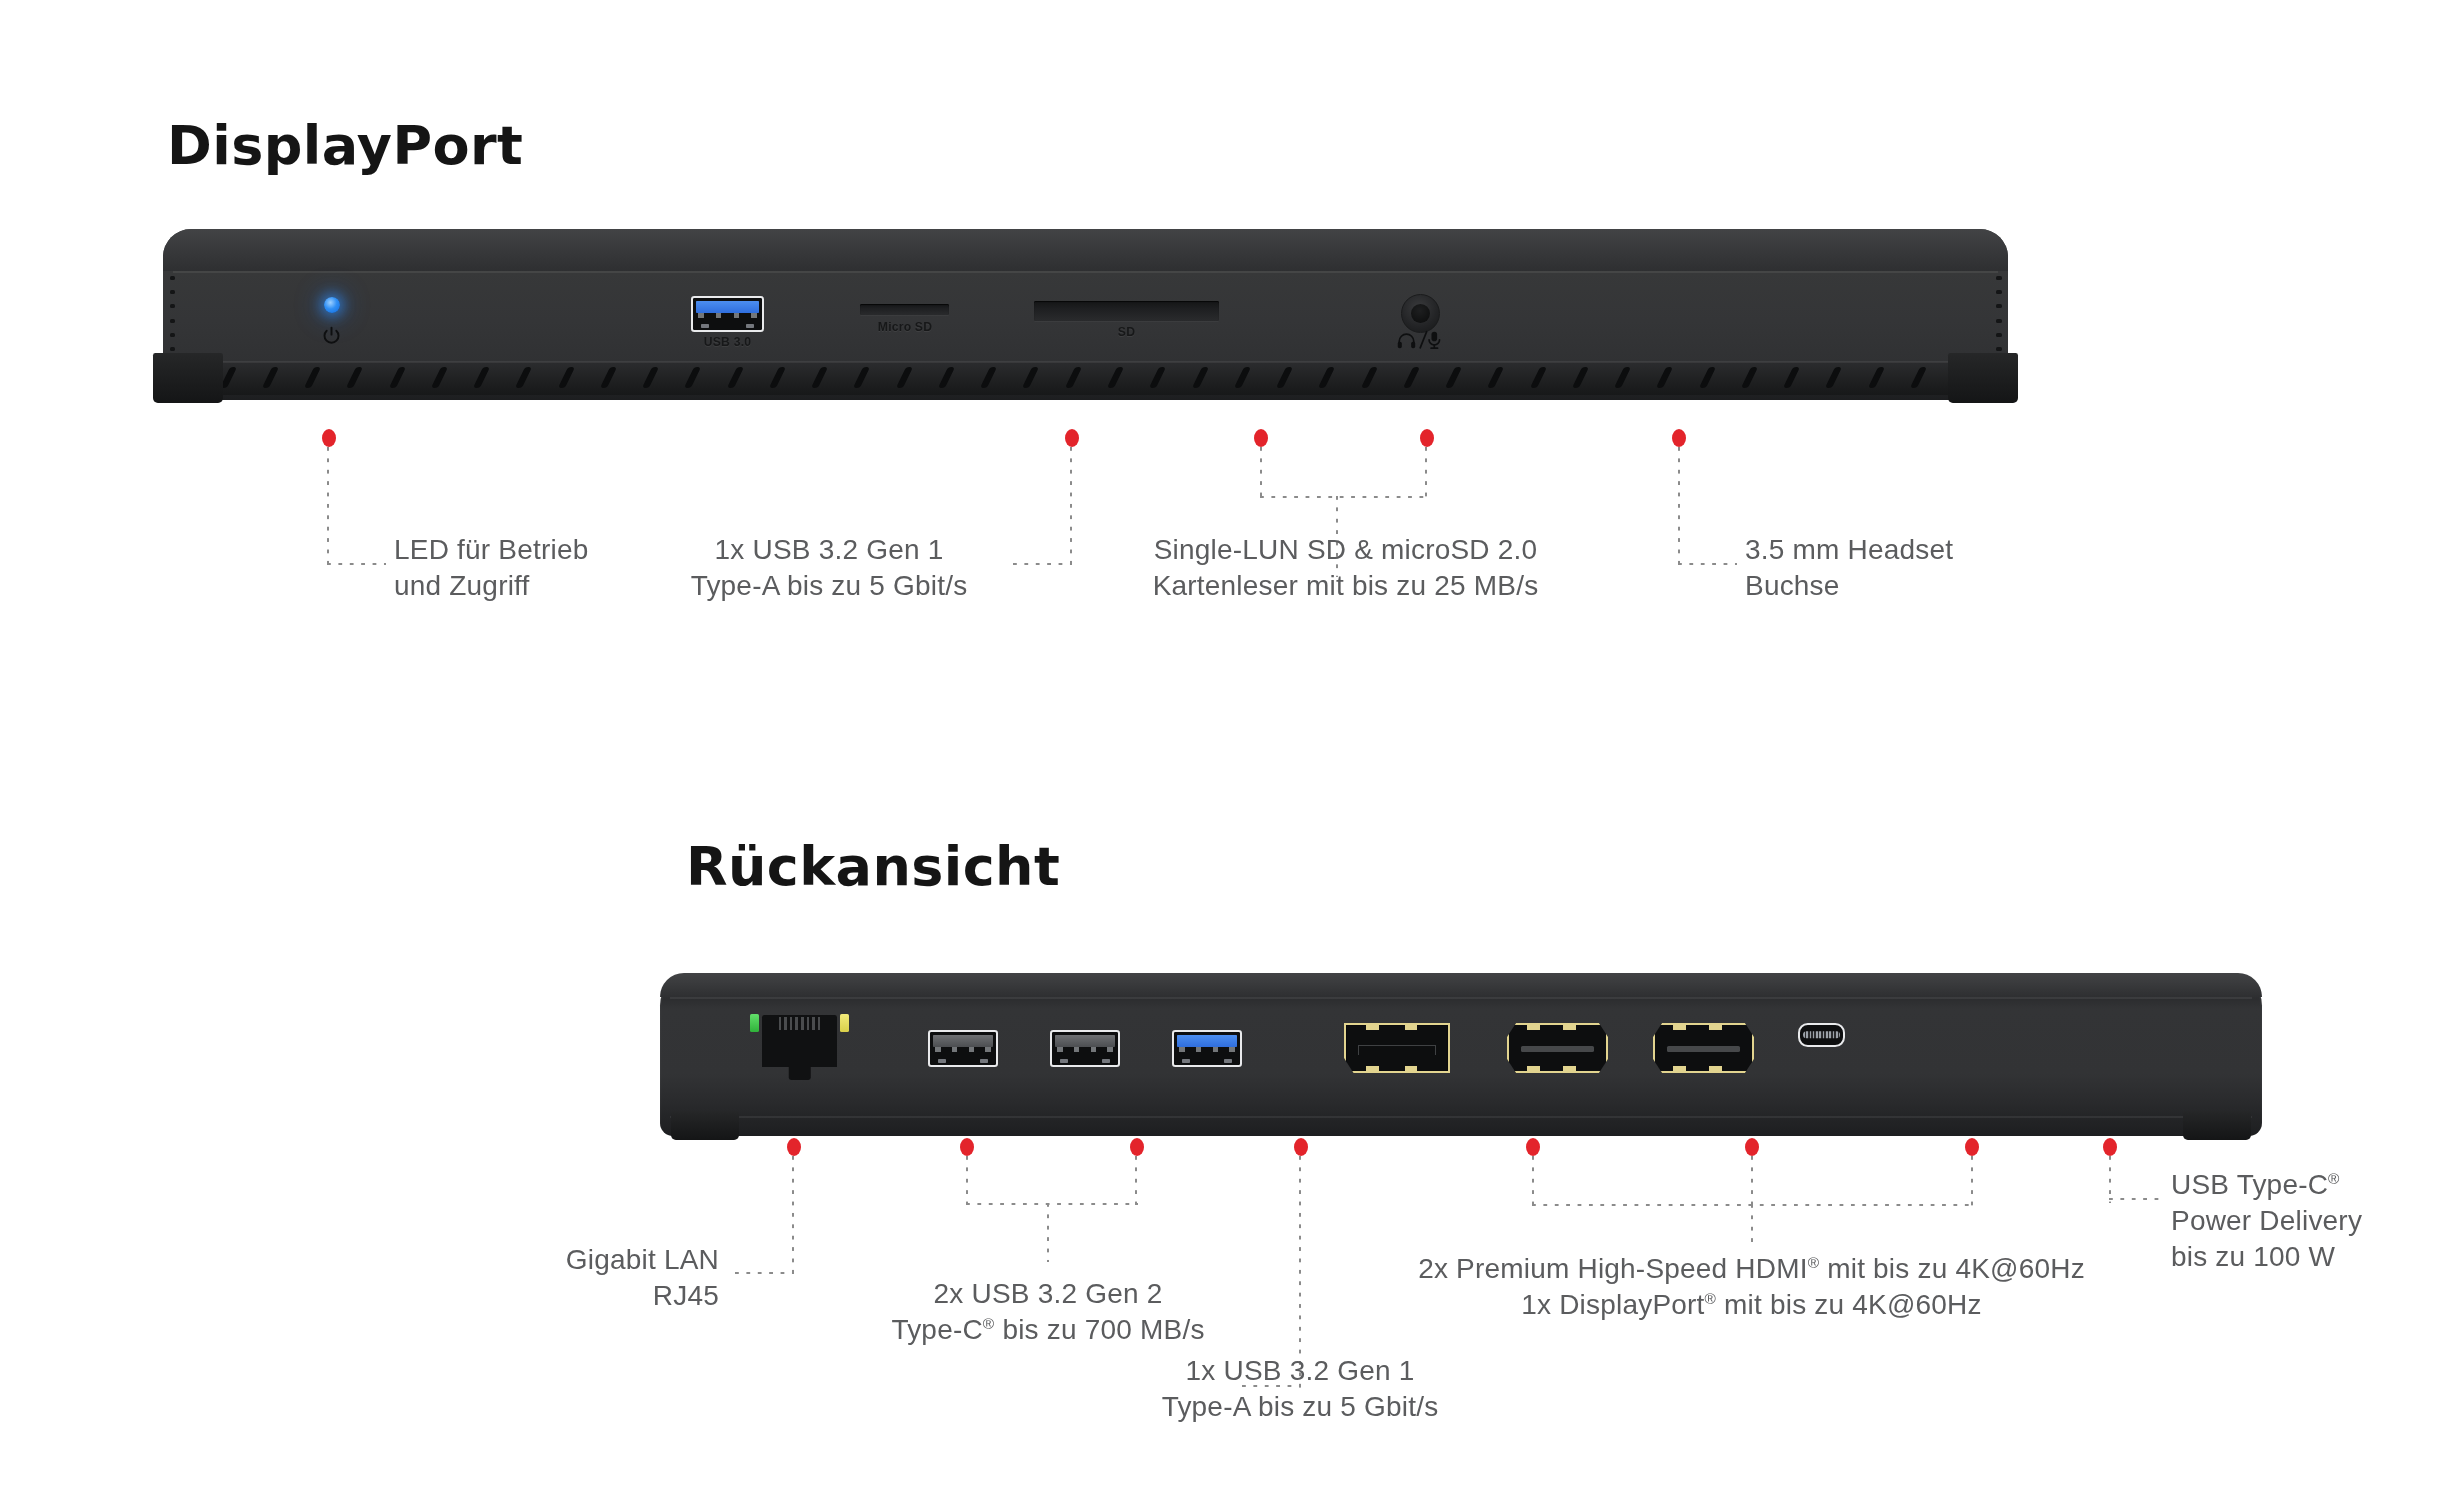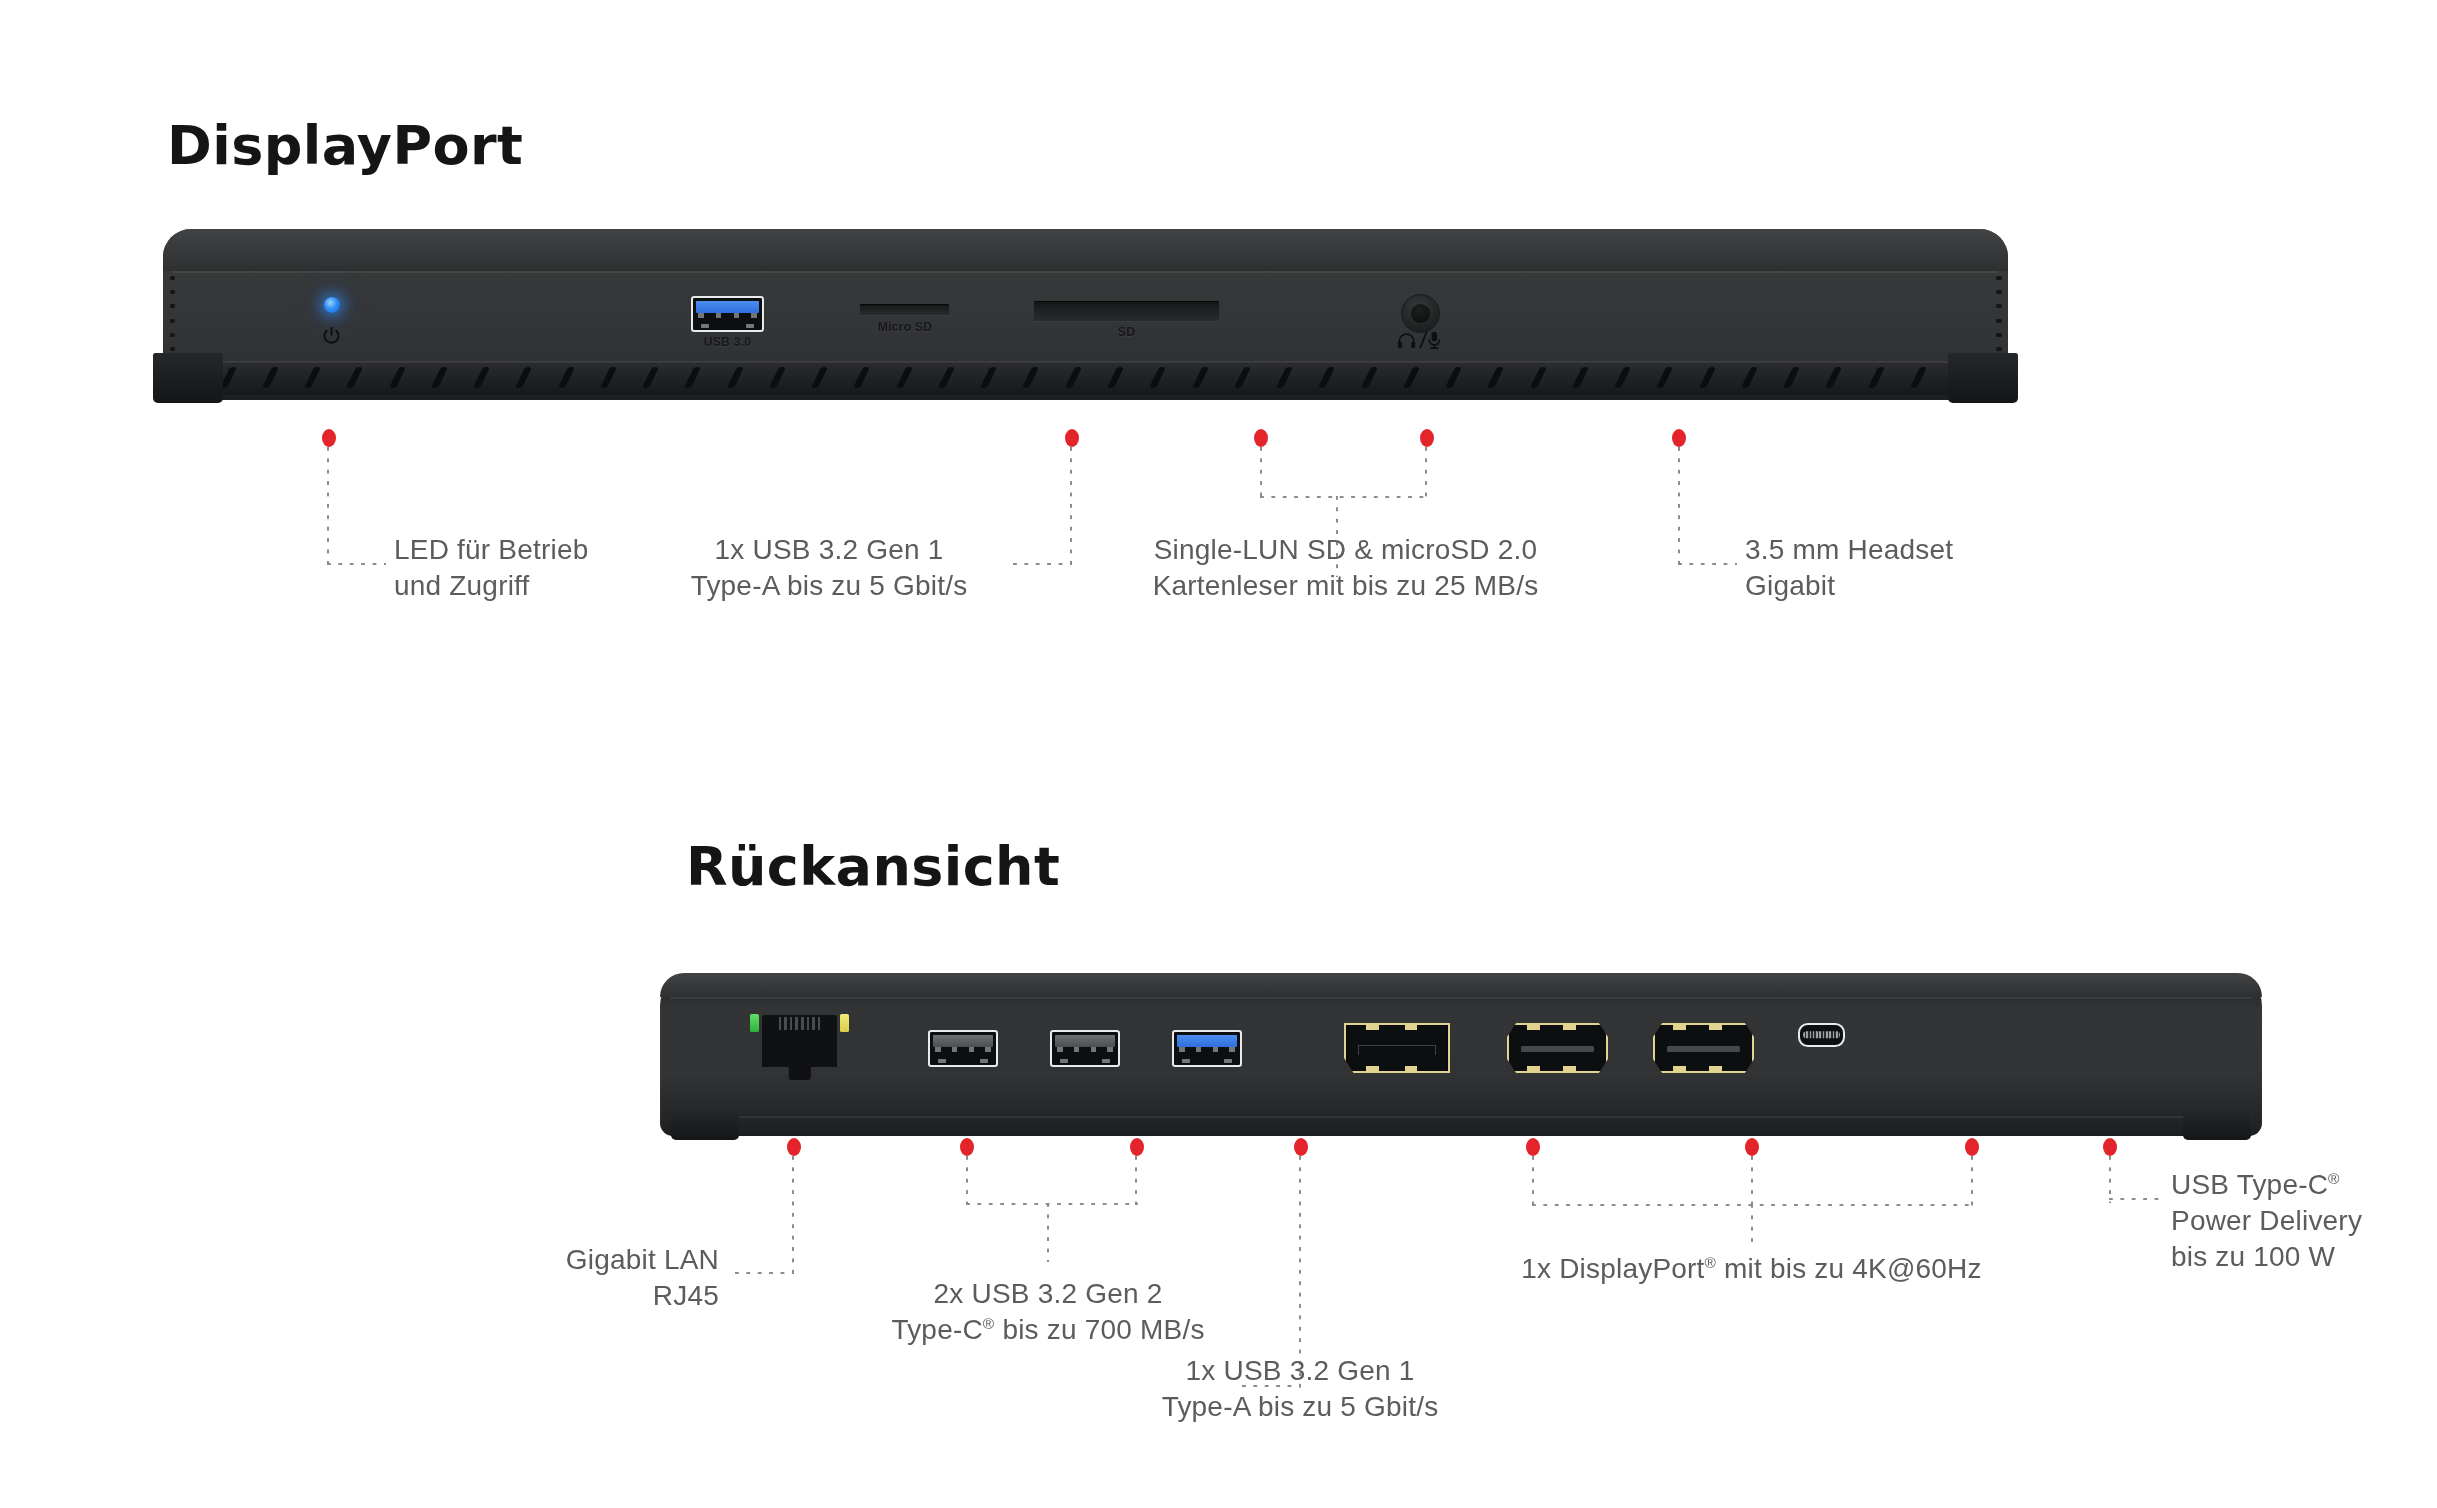--- a/index.html
+++ b/index.html
@@ -379,21 +379,21 @@
     <div>Type-A bis zu 5 Gbit/s</div>
   </div>
 
   <div class="callout ac" style="left:1117px; top:532px; width:457px;">
     <div>Single-LUN SD &amp; microSD 2.0</div>
     <div>Kartenleser mit bis zu 25 MB/s</div>
   </div>
 
   <div class="callout" style="left:1745px; top:532px;">
     <div>3.5 mm Headset</div>
-    <div>Gigabit</div>
+    <div>Buchse</div>
   </div>
 
   <div class="section-title" style="left:686px; top:835px;">Rückansicht</div>
 
   <div class="device" style="left:660px; top:973px; width:1602px; height:163px;">
 
     <div class="chassis" style="border-radius:32.5px 32.5px 13px 13px;"></div>
     <div class="chassis-top" style="height:24.4px; border-radius:32.5px 32.5px 0 0;"></div>
     <div class="bevel-line" style="top:24.4px;"></div>
     <div class="bevel-line" style="top:143px;"></div>
@@ -526,20 +526,23 @@
     </div>
   </div>
 
   <div class="callout ac" style="left:1065px; top:1353px; width:470px;">
     <div>1x USB 3.2 Gen 1</div>
     <div>Type-A bis zu 5 Gbit/s</div>
   </div>
 
   <div class="callout ac" style="left:1325px; top:1251px; width:853px;">
     <div>
+      <span>2x Premium High-Speed HDMI</span><sup>®</sup><span> mit bis zu 4K@60Hz</span>
+    </div>
+    <div>
       <span>1x DisplayPort</span><sup>®</sup><span> mit bis zu 4K@60Hz</span>
     </div>
   </div>
 
   <div class="callout" style="left:2171px; top:1167px;">
     <div>
       <span>USB Type-C</span><sup>®</sup>
     </div>
     <div>Power Delivery</div>
     <div>bis zu 100 W</div>

